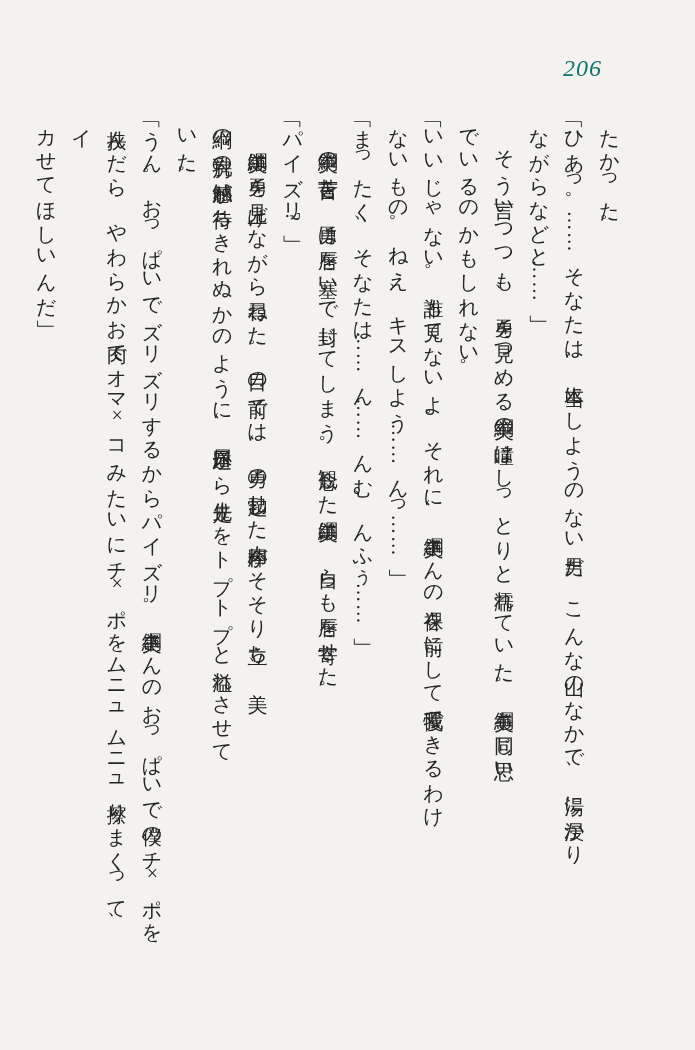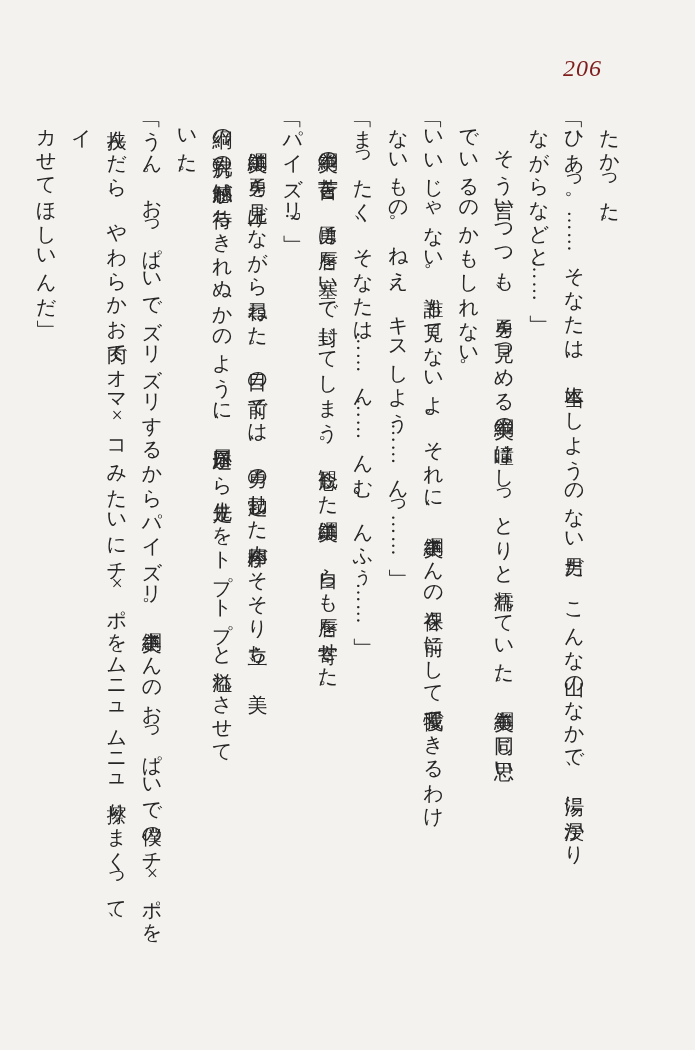--- a/index.html
+++ b/index.html
@@ -15,21 +15,21 @@
     overflow: hidden;
     font-family: "Liberation Serif", "DejaVu Serif", serif;
   }
   .page-number {
     position: absolute;
     top: 55px;
     left: 563px;
     font-style: italic;
     font-size: 24px;
     letter-spacing: 1px;
-    color: #7f1d1d;
+    color: #0f766e;
   }
   .text-block {
     position: absolute;
     top: 115px;
     right: 68px;
     height: 838px;
     writing-mode: vertical-rl;
     text-orientation: mixed;
     font-size: 20px;
     line-height: 35.2px;

